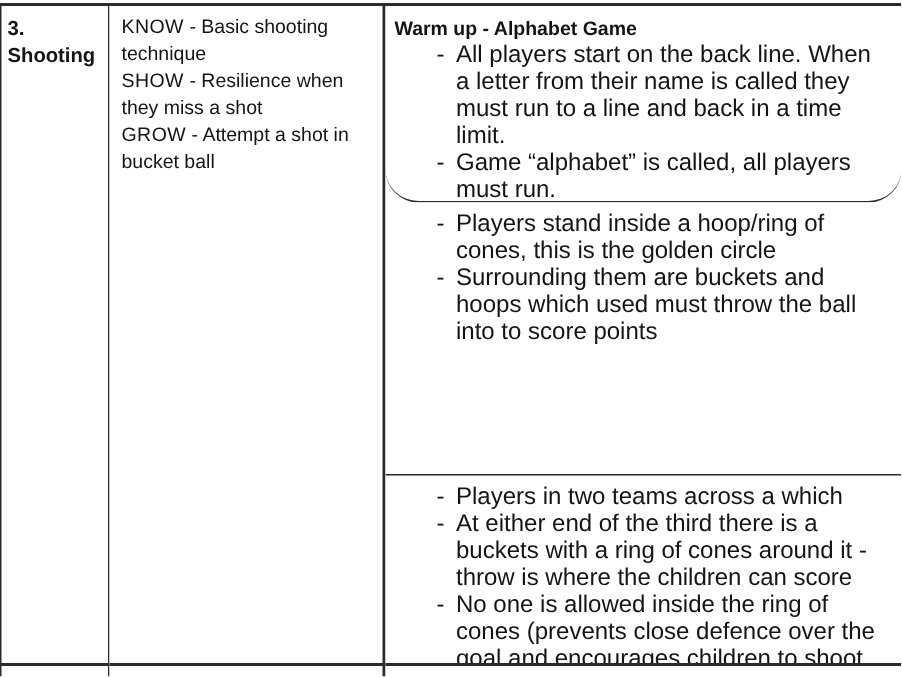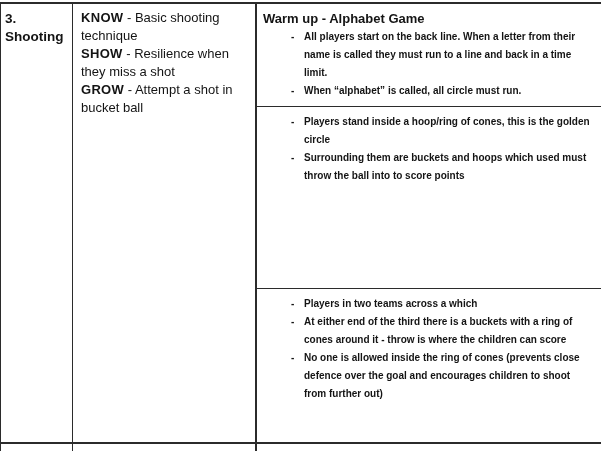--- a/index.html
+++ b/index.html
@@ -36,37 +36,37 @@
   .num-cell{
     padding:6px 3px 0 4px;
     font-size:13.5px;line-height:18px;font-weight:bold;
   }
   
   .obj-cell{
     padding:5px 6px 0 8px;
     font-size:13px;line-height:18px;
   }
   .obj{display:block;}
-  .kw{font-weight:bold;letter-spacing:.3px;}
+  .kw{font-weight:normal;letter-spacing:.3px;}
   
   .sec{
     padding:6px 10px 0 6px;
     overflow:hidden;
   }
-  .sec-0{height:103px;border-bottom:1.5px solid var(--border);}
+  .sec-0{height:131px;border-bottom:1.5px solid var(--border);border-radius:22px;}
   .sec-1{height:182px;border-bottom:1.5px solid var(--border);}
   .sec-2{height:155px;}
   .sec-heading{
     font-size:13px;line-height:18px;font-weight:bold;
   }
   .bullets{
     list-style:none;
     margin:0;
     padding-left:41px;
-    font-size:10px;line-height:18px;font-weight:bold;
+    font-size:16px;line-height:18px;
   }
   .bullets li{position:relative;}
   .bullets li::before{
     content:"-";
     position:absolute;left:-13px;top:0;
   }
 </style>
 </head>
 <body>
 
@@ -83,21 +83,21 @@
         <span class="obj"><span class="kw">SHOW</span> <span>- Resilience when they miss a shot</span></span>
         <span class="obj"><span class="kw">GROW</span> <span>- Attempt a shot in bucket ball</span></span>
     </div>
 
     <div class="cell main">
 
       <div class="sec sec-0">
         <div class="sec-heading">Warm up - Alphabet Game</div>
         <ul class="bullets">
           <li>All players start on the back line. When a letter from their name is called they must run to a line and back in a time limit.</li>
-          <li>When “alphabet” is called, all circle must run.</li>
+          <li>Game “alphabet” is called, all players must run.</li>
         </ul>
       </div>
 
       <div class="sec sec-1">
         <ul class="bullets">
           <li>Players stand inside a hoop/ring of cones, this is the golden circle</li>
           <li>Surrounding them are buckets and hoops which used must throw the ball into to score points</li>
         </ul>
       </div>
 

